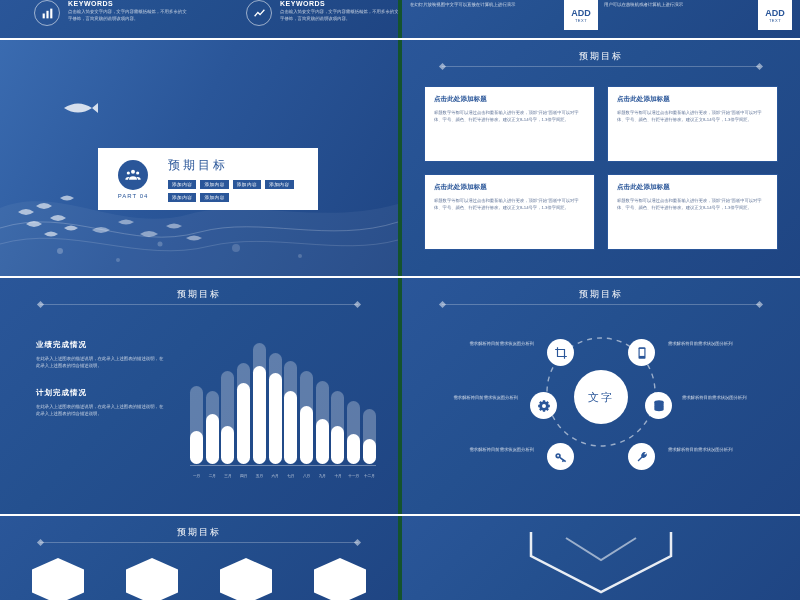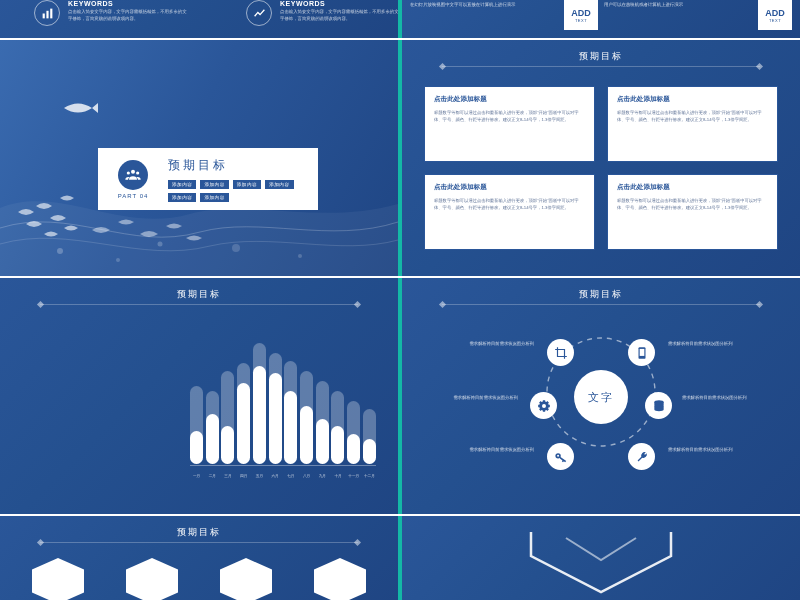--- a/index.html
+++ b/index.html
@@ -9,21 +9,21 @@
     background: #ffffff;
     overflow: hidden;
   }
   .grid {
     width: 800px; height: 600px;
     display: grid;
     grid-template-columns: 398px 398px;
     grid-template-rows: 38px 2px 236px 2px 236px 2px 84px;
     column-gap: 4px;
     row-gap: 0;
-    background: #14b8a6;
+    background: #14532d;
     border-radius: 20px;
   }
   .slide {
     position: relative;
     overflow: hidden;
     background: linear-gradient(135deg, #2a5699 0%, #24508f 40%, #1f4583 100%);
   }
   .slide.lightbg {
     background: linear-gradient(120deg, #3a6bb0 0%, #2a5699 45%, #1f4583 100%);
   }
@@ -292,20 +292,26 @@
       </div>
     </div>
   </div>
 
   <div class="gap"></div>
 
   <div class="slide">
     <div class="slide-title">预期目标</div>
     <div class="title-rule"></div>
 
+    <div class="chart-left">
+      <div class="cl-h">业绩完成情况</div>
+      <div class="cl-p">在此录入上述图表的描述说明，在此录入上述图表的描述说明，在此录入上述图表的综合描述说明。</div>
+      <div class="cl-h">计划完成情况</div>
+      <div class="cl-p">在此录入上述图表的描述说明，在此录入上述图表的描述说明，在此录入上述图表的综合描述说明。</div>
+    </div>
 
     <div class="chart-area">
       <div class="bars" id="bars">
           <div class="bar-slot">
             <div class="bar-track" style="height: 62%;">
               <div class="bar-fill" style="height: 41.9355%;"></div>
             </div>
           </div>
           <div class="bar-slot">
             <div class="bar-track" style="height: 58%;">

